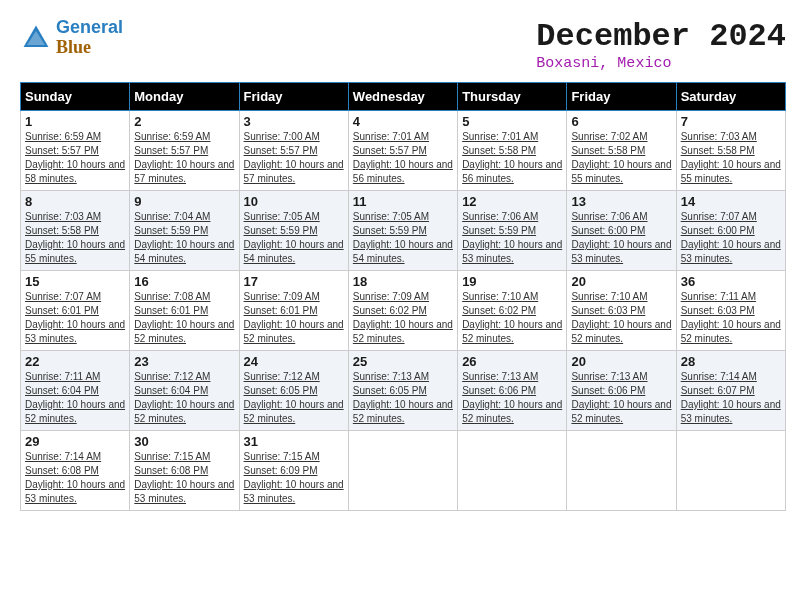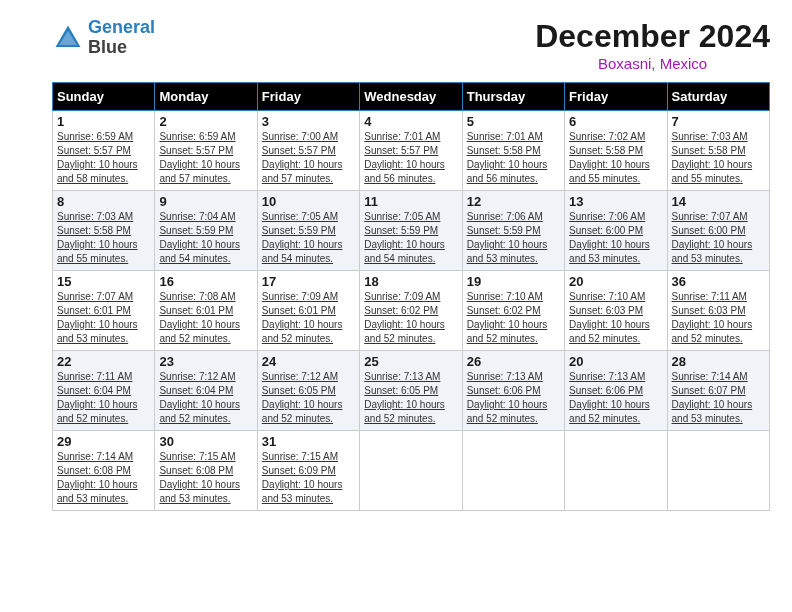--- a/index.html
+++ b/index.html
@@ -4,22 +4,21 @@
   <style>
     * { margin: 0; padding: 0; box-sizing: border-box; }
     body {
       font-family: Arial, sans-serif;
       background: #fff;
       width: 792px;
       height: 612px;
       overflow: hidden;
     }
     .container {
-      padding: 18px 22px 10px 20px;
-      margin-left: 32px;
+      padding: 18px 6px 10px 20px;
     }
     .header {
       display: flex;
       justify-content: space-between;
       align-items: flex-start;
       margin-bottom: 10px;
     }
     .logo {
       display: flex;
       align-items: center;
@@ -32,21 +31,22 @@
       line-height: 1.1;
     }
     .logo-text span {
       color: #2a7fc1;
     }
     .logo-icon {
       width: 32px;
       height: 32px;
     }
     .title-block {
-      text-align: center;
+      text-align: left;
+      font-family: Liberation Mono, monospace;
     }
     .month-title {
       font-size: 32px;
       font-weight: bold;
       color: #1a1a1a;
     }
     .location {
       font-size: 15px;
       color: #a21caf;
     }
@@ -96,21 +96,21 @@
 <body>
 
 <div class="container">
   <div class="header">
     <div class="logo">
       <svg class="logo-icon" viewBox="0 0 36 36">
         <polygon points="18,4 32,28 4,28" fill="#2a7fc1"></polygon>
         <polygon points="18,10 28,26 8,26" fill="#fff" opacity="0.3"></polygon>
       </svg>
       <div class="logo-text">
-        <span>General</span><br><span style="color:#404040;">Blue</span>
+        <span>General</span><br><span style="color:#a16207;font-family:Liberation Serif, serif;">Blue</span>
       </div>
     </div>
     <div class="title-block">
       <div class="month-title">December 2024</div>
       <div class="location">Boxasni, Mexico</div>
     </div>
   </div>
 
   <table>
     <thead>

